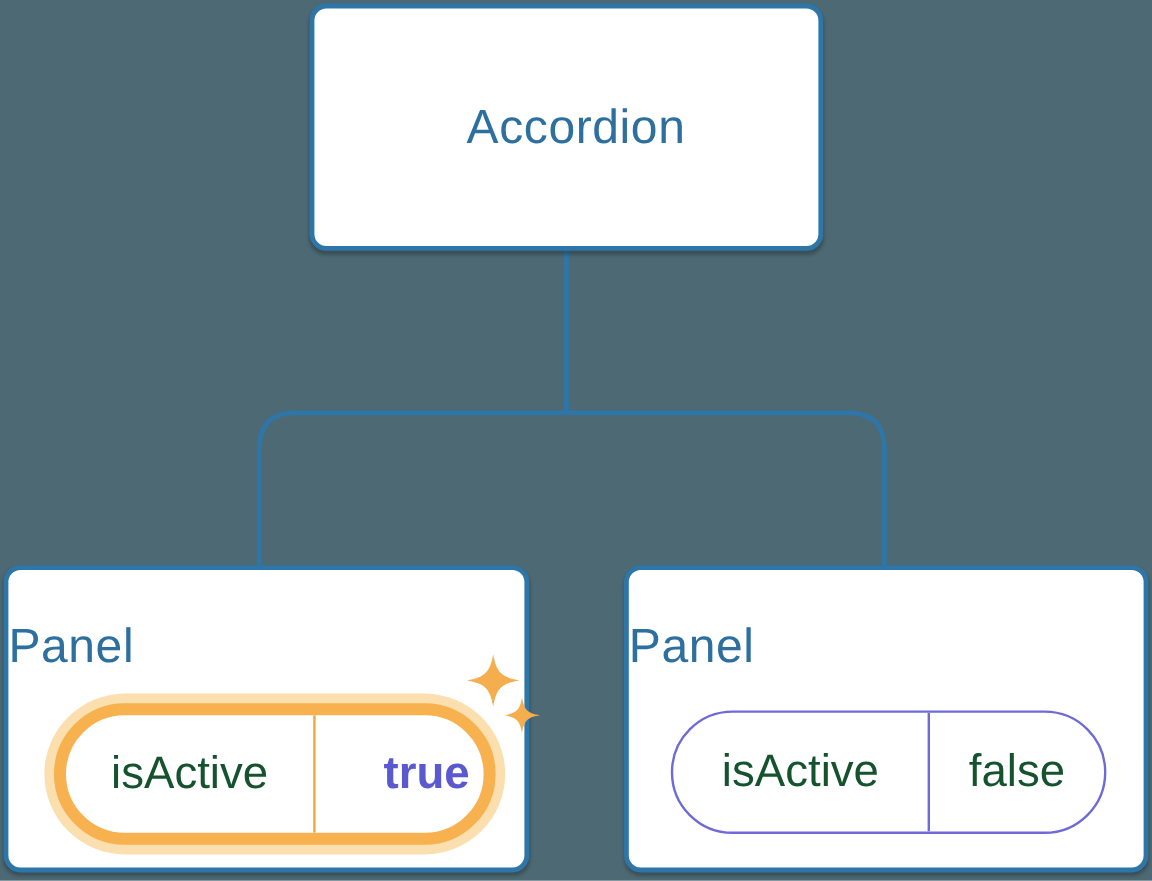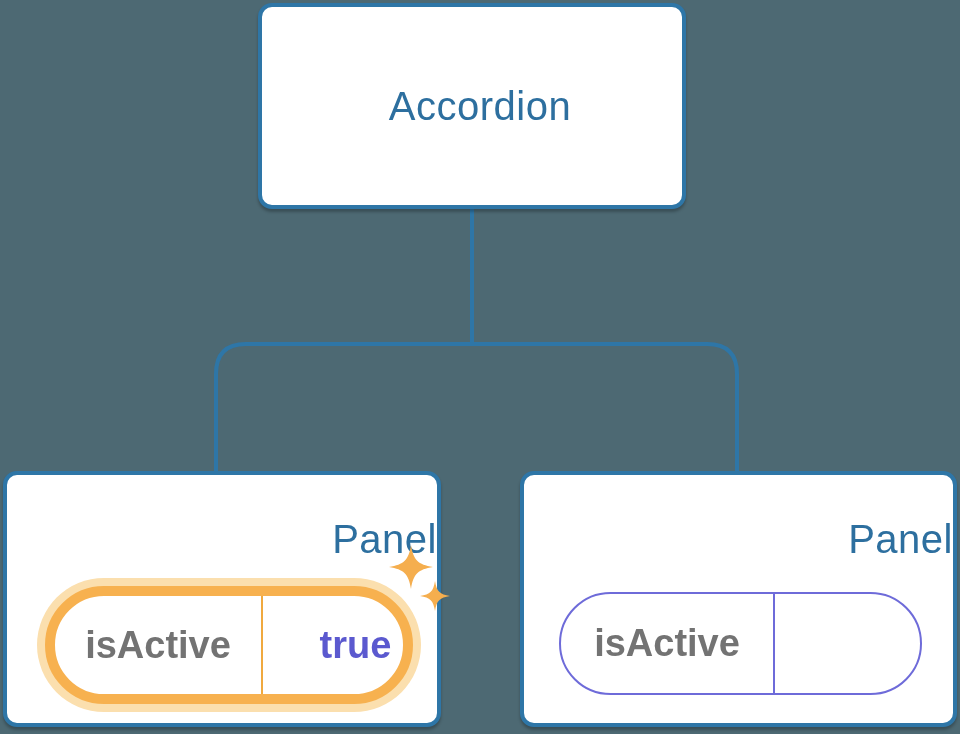--- a/index.html
+++ b/index.html
@@ -43,21 +43,21 @@
     width: 438px; height: 256px;
   }
   .panel-node-right {
     left: 520px; top: 471px;
     width: 437px; height: 256px;
   }
   .panel-title {
     position: absolute;
     left: 0; right: 0;
     top: 42px;
-    text-align: right;
+    text-align: left;
     color: #2d6f9f;
     font-size: 40px;
     font-weight: 500;
     letter-spacing: 0.5px;
   }
   .pill {
     position: absolute;
     box-sizing: border-box;
     border-radius: 999px;
     background: #ffffff;
@@ -74,22 +74,21 @@
   .pill-inactive {
     left: 35px; top: 117px;
     width: 363px; height: 103px;
     border: 2.5px solid #6e6bd9;
   }
   .pill-cell {
     display: flex;
     align-items: center;
     justify-content: center;
     font-size: 38px;
-    color: #737373;
-    font-weight: bold;
+    color: #14532d;
   }
   .pill-active .cell-name   { width: 206px; }
   .pill-active .cell-value  { flex: 1; font-weight: 700; color: #5b59cf; padding-left: 45px; }
   .pill-inactive .cell-name { width: 212px; }
   .pill-inactive .cell-value{ flex: 1; }
   .pill-divider { width: 2px; }
   .divider-orange { background: #f0a93f; }
   .divider-purple { background: #6e6bd9; }
   .sparkles {
     position: absolute;
@@ -125,16 +124,17 @@
       <path d="M48 38 C49.6 48.4, 52.8 51.4, 63 53 C52.8 54.6, 49.6 57.6, 48 68 C46.4 57.6, 43.2 54.6, 33 53 C43.2 51.4, 46.4 48.4, 48 38 Z"></path>
     </svg>
   </div>
 
   <div class="node panel-node-right">
     <div class="panel-title">Panel</div>
 
     <div class="pill pill-inactive">
       <div class="pill-cell cell-name">isActive</div>
       <div class="pill-divider divider-purple"></div>
+      <div class="pill-cell cell-value">false</div>
     </div>
   </div>
 
 </div>
 
 </body></html>

